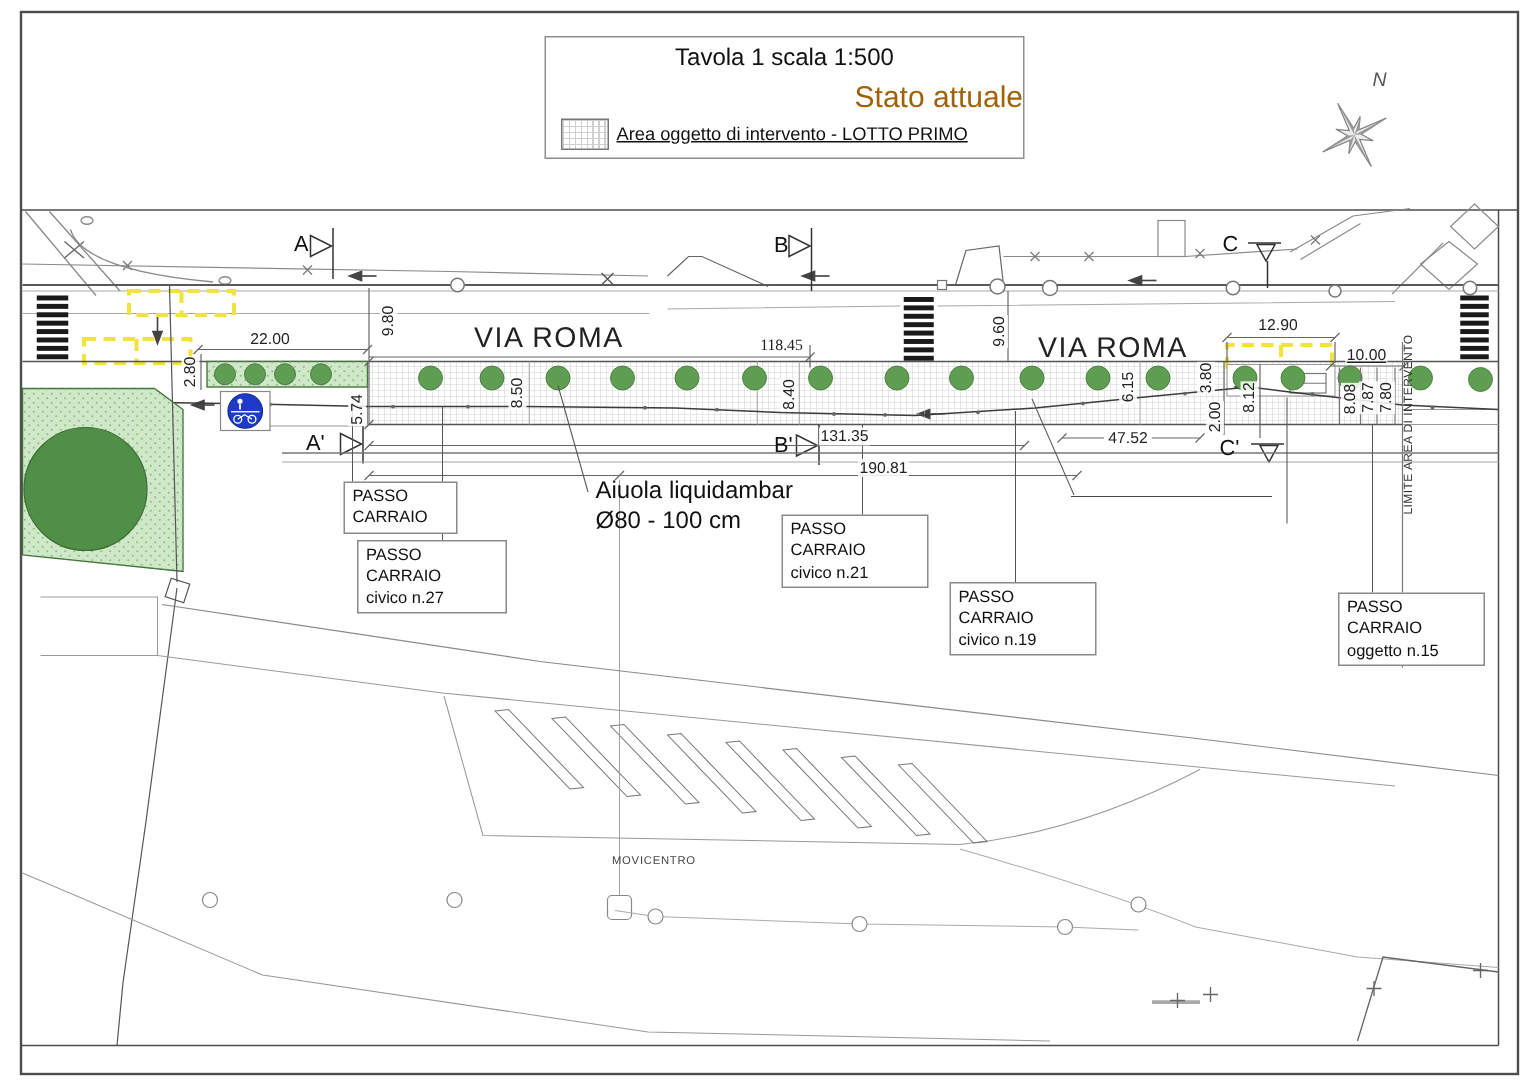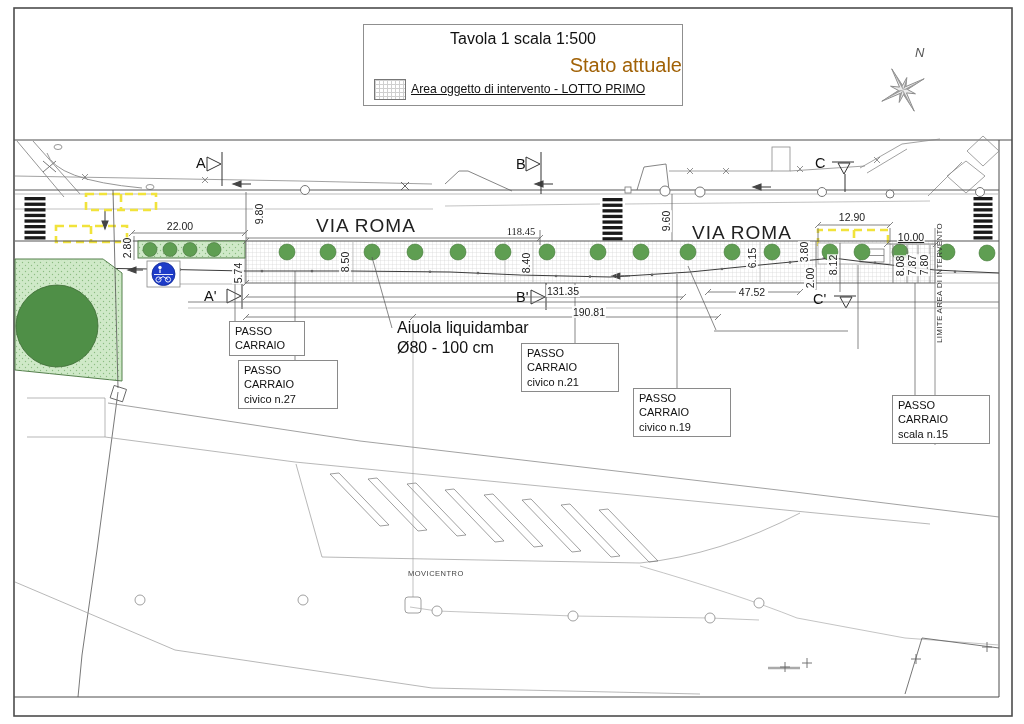--- a/index.html
+++ b/index.html
@@ -407,21 +407,21 @@
 <div class="callout" style="left:521px;top:343px;width:86px;">
   <div>PASSO CARRAIO</div>
   <div>civico n.21</div>
 </div>
 <div class="callout" style="left:633px;top:388px;width:86px;">
   <div>PASSO CARRAIO</div>
   <div>civico n.19</div>
 </div>
 <div class="callout" style="left:892px;top:395px;width:86px;">
   <div>PASSO CARRAIO</div>
-  <div>scala n.15</div>
+  <div>oggetto n.15</div>
 </div>
 
 <div class="note" style="left:397px;top:318px;">
   <div>Aiuola liquidambar</div>
   <div>Ø80 - 100 cm</div>
 </div>
 <div class="t small" style="left:381px;top:569px;margin-left:27px;">MOVICENTRO</div>
 <div class="t limite" style="left:939px;top:283px;">LIMITE AREA DI INTERVENTO</div>
 
 </div>

